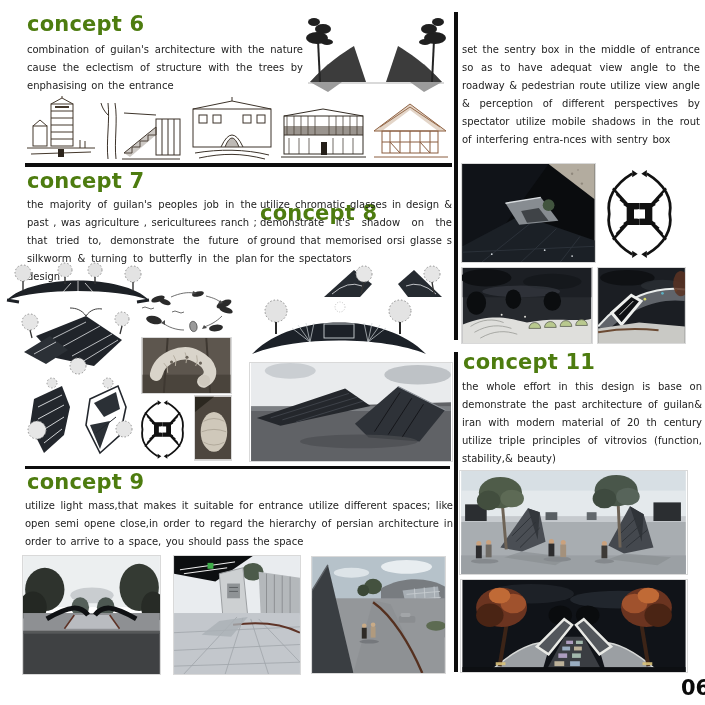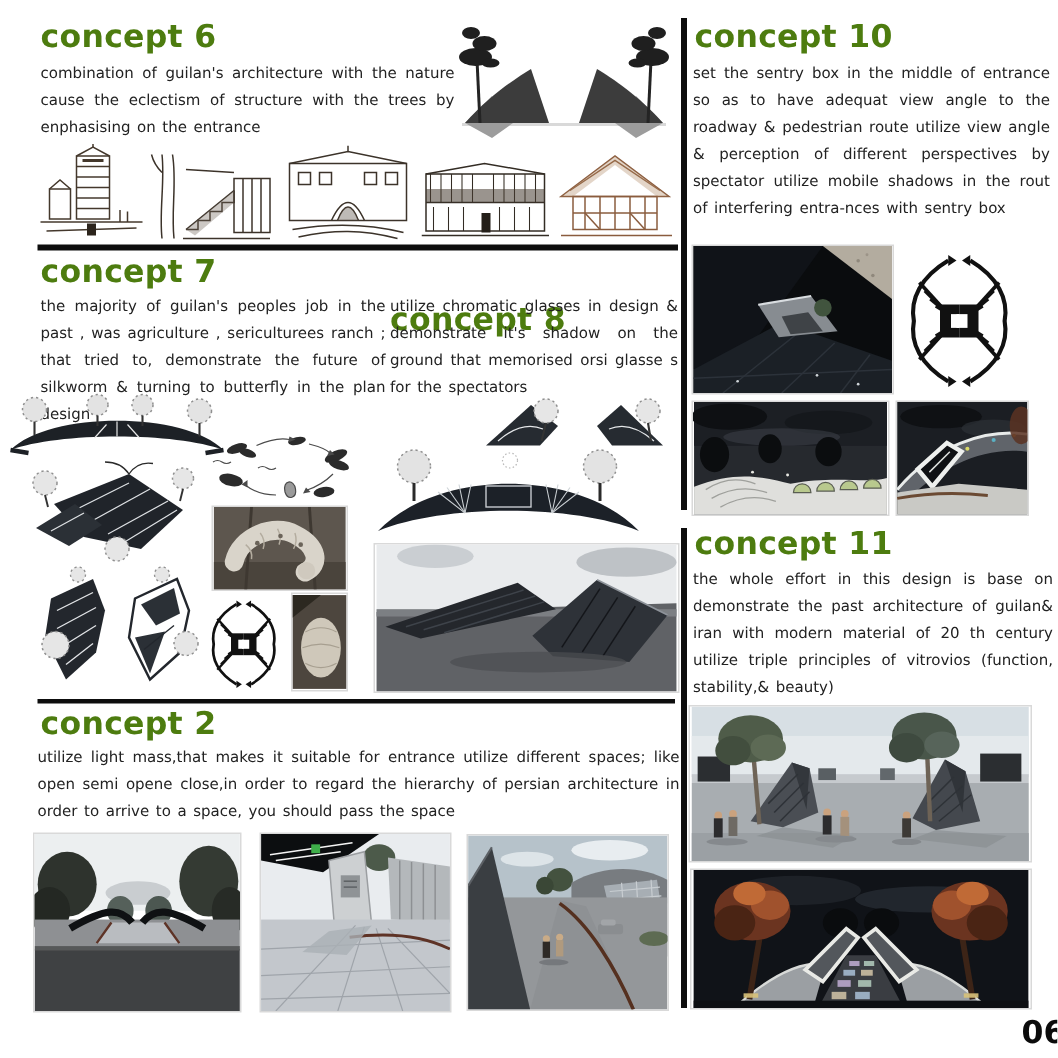--- a/index.html
+++ b/index.html
@@ -327,21 +327,21 @@
       <line x1="126" y1="70" x2="152" y2="30"></line>
         <line x1="140" y1="73" x2="164" y2="36"></line>
       <line x1="154" y1="76" x2="176" y2="42"></line>
     </g>
     <line x1="150" y1="24" x2="198" y2="48" stroke="#8e939a" stroke-width="1.2"></line>
     <ellipse cx="110" cy="80" rx="60" ry="7" fill="#4b4d51" opacity=".7"></ellipse>
   </svg>
 
   <div class="hline" style="left:25px;top:466px;width:425px;height:3px;"></div>
 
-  <div class="title" style="left:27px;top:470px;">concept 2</div>
+  <div class="title" style="left:27px;top:470px;">concept 9</div>
   <div class="body-text" style="left:25px;top:497px;width:428px;">utilize light mass,that makes it suitable for entrance utilize different spaces; like open semi opene close,in order to regard the hierarchy of persian architecture in order to arrive to a space, you should pass the space</div>
 
   <svg class="fig photo" style="left:22px;top:555px;" width="139" height="120" viewBox="0 0 139 120">
     <rect width="139" height="52" fill="#eceff0"></rect>
     <ellipse cx="70" cy="40" rx="22" ry="8" fill="#c9cdd0"></ellipse>
     <ellipse cx="22" cy="34" rx="20" ry="22" fill="#2e332d"></ellipse>
     <ellipse cx="10" cy="52" rx="14" ry="16" fill="#242823"></ellipse>
     <ellipse cx="118" cy="32" rx="20" ry="24" fill="#343a33"></ellipse>
     <ellipse cx="132" cy="52" rx="12" ry="16" fill="#272b26"></ellipse>
     <ellipse cx="58" cy="52" rx="9" ry="10" fill="#55605a"></ellipse>
@@ -418,21 +418,20 @@
       <circle cx="62" cy="69" r="2.4" fill="#c9ab87"></circle>
         <rect x="59.5" y="71" width="5" height="11" fill="#b09a7e"></rect>
     </g>
     <ellipse cx="58" cy="86" rx="10" ry="2" fill="#6f7275" opacity=".8"></ellipse>
     <ellipse cx="126" cy="70" rx="10" ry="5" fill="#5d6b52"></ellipse>
   </svg>
 
   <div class="vline" style="left:454px;top:12px;height:328px;"></div>
   <div class="vline" style="left:454px;top:352px;height:320px;"></div>
 
-  <div class="title" style="left:463px;top:12px;">concept 10</div>
   <div class="body-text" style="left:462px;top:41px;width:238px;">set the sentry box in the middle of entrance so as to have adequat view angle to the roadway &amp; pedestrian route utilize view angle &amp; perception of different perspectives by spectator utilize mobile shadows in the rout of interfering entra-nces with sentry box</div>
 
   <svg class="fig photo" style="left:461px;top:163px;" width="135" height="100" viewBox="0 0 135 100">
     <rect width="135" height="100" fill="#0a0c0e"></rect>
     <polygon points="88,0 135,0 135,36" fill="#b3ac9f"></polygon>
     <circle cx="112" cy="10" r="1.2" fill="#8f887c"></circle>
       <circle cx="122" cy="20" r="1.2" fill="#8f887c"></circle>
     <circle cx="118" cy="6" r="1" fill="#9c9488"></circle>
     <polygon points="0,0 88,0 42,64 0,84" fill="#101318"></polygon>
     <line x1="88" y1="0" x2="42" y2="64" stroke="#2b3closed036" stroke-width="0"></line>

